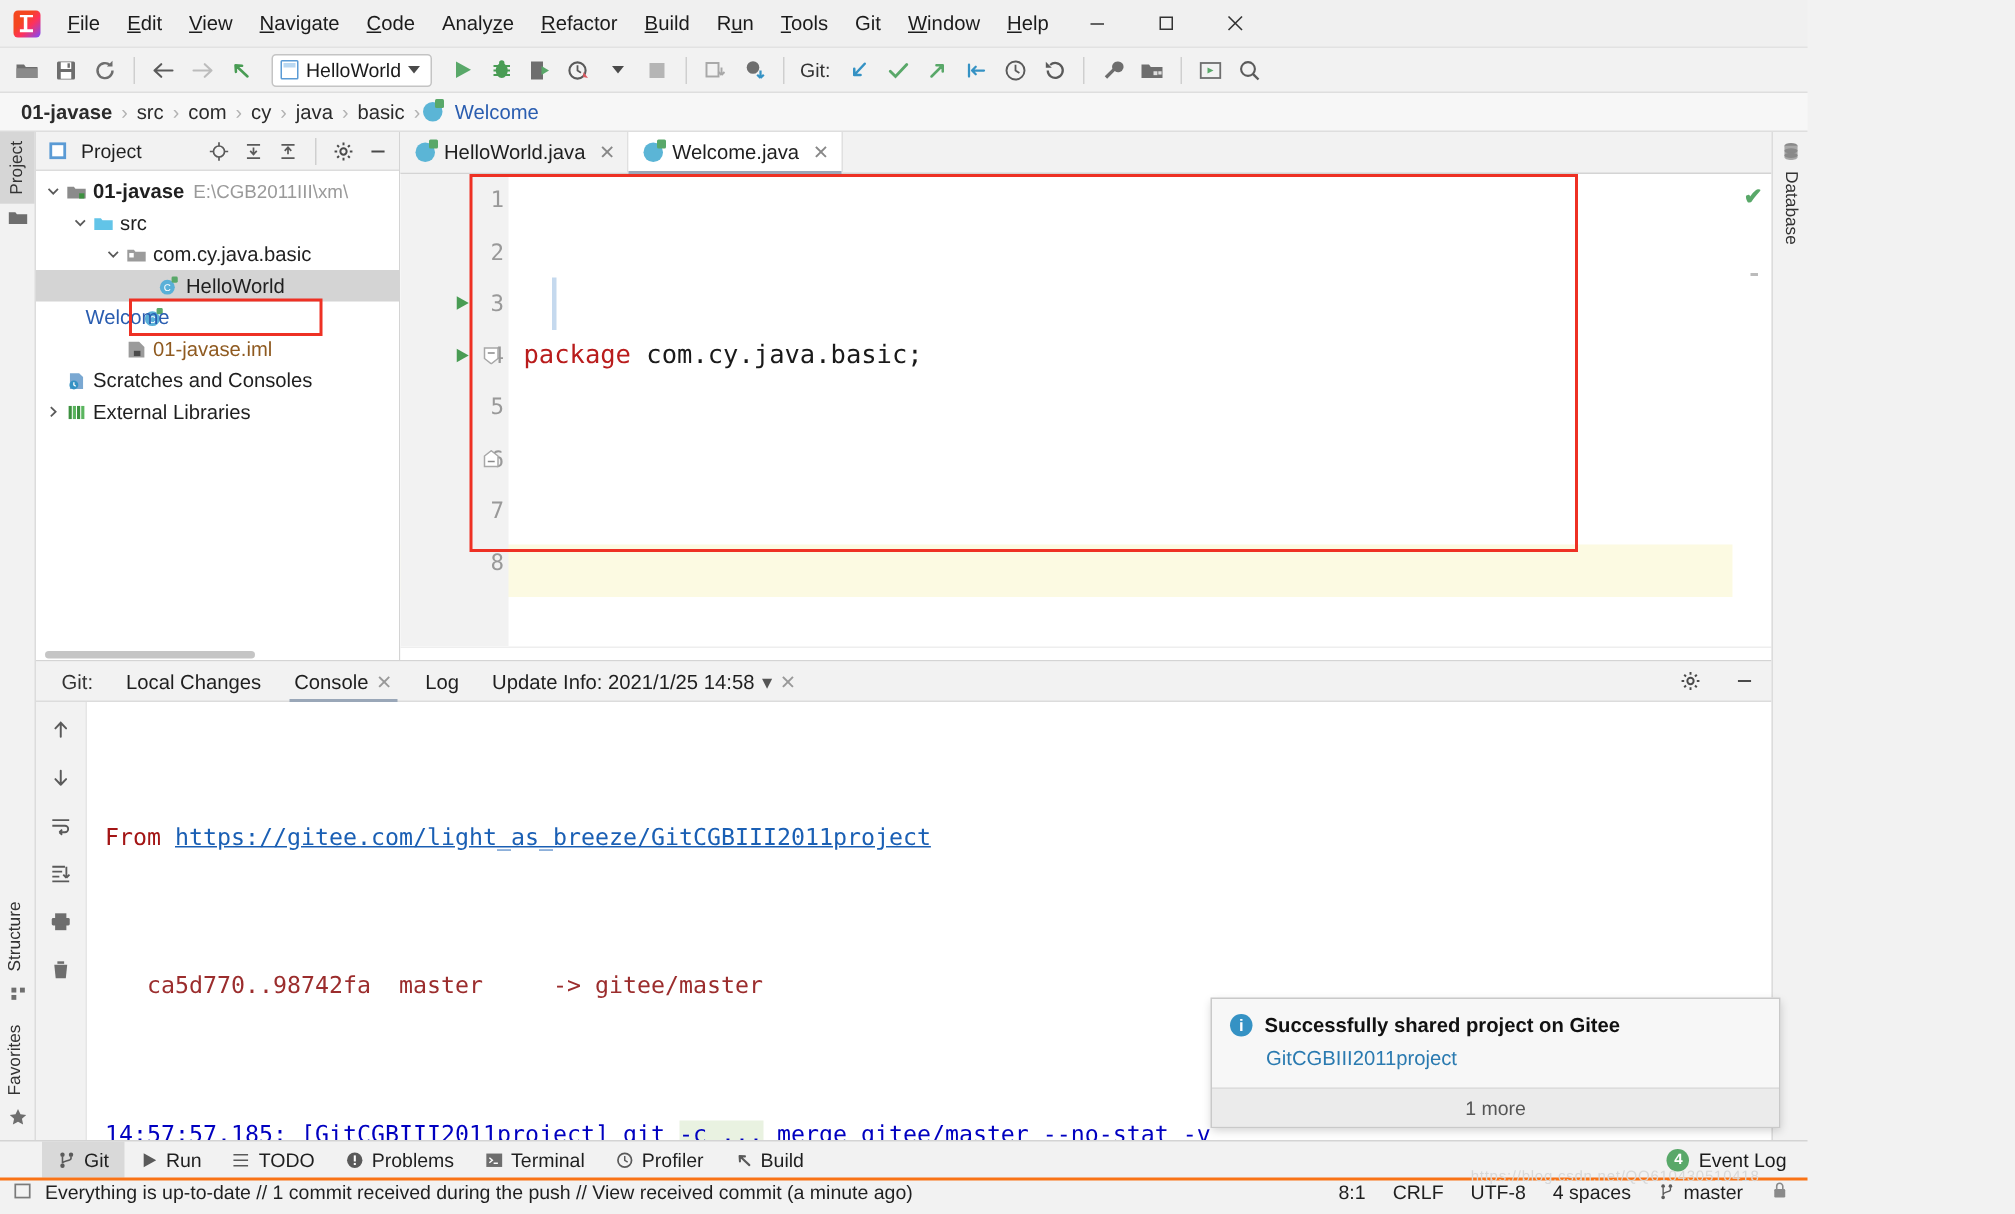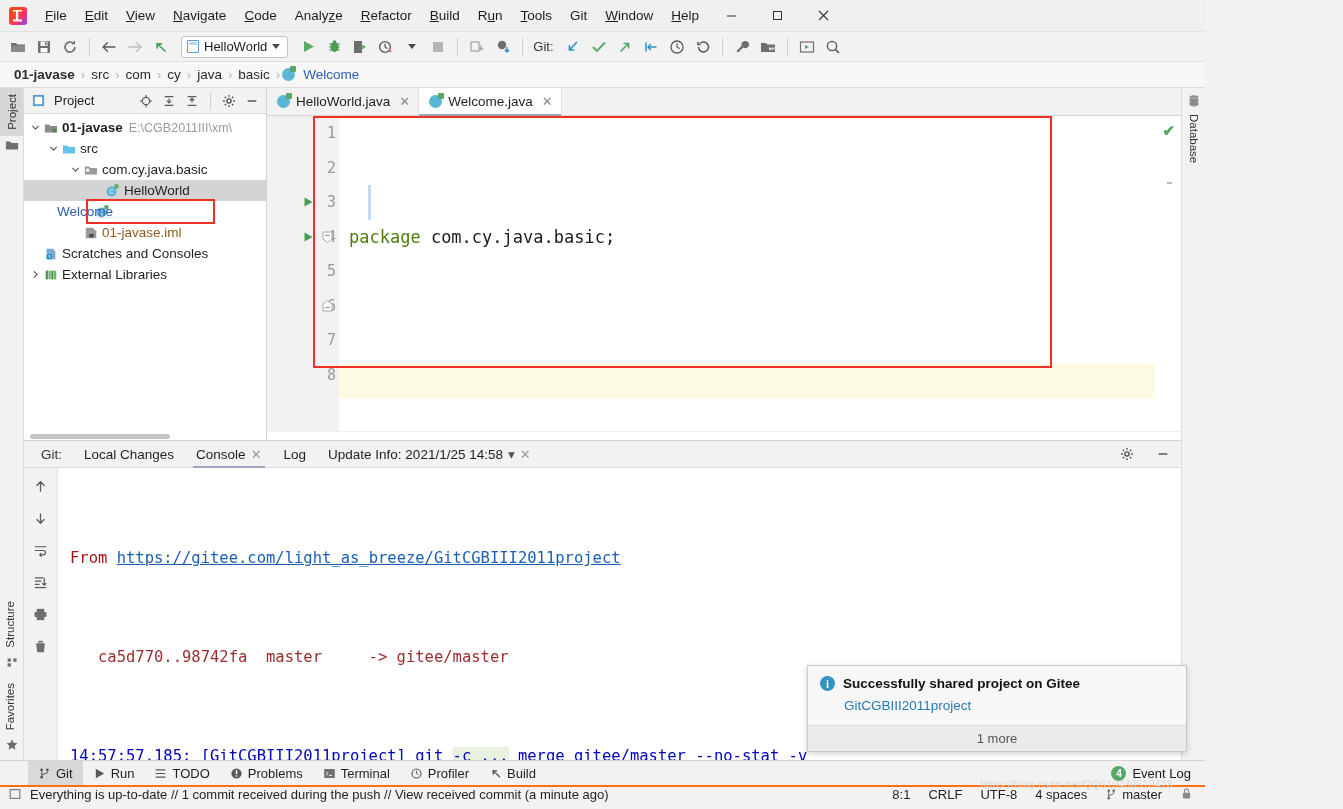--- a/index.html
+++ b/index.html
@@ -157,21 +157,21 @@
     height: 34.5px; display: flex; align-items: center; justify-content: flex-end;
     color: #999; padding-right: 3px; position: relative;
   }
   .grun { position: absolute; right: 25px; top: 50%; transform: translateY(-50%); }
   .gfold { position: absolute; right: 6px; top: 50%; transform: translateY(-50%); }
   .code-area {
     flex: 1; position: relative; font-family: "DejaVu Sans Mono", monospace;
     font-size: 17px; line-height: 34.5px; padding-left: 10px; white-space: pre; min-width:0;
   }
   .code-area .ln { height: 34.5px; }
-  .kw { color: #4d7c0f; }
+  .kw { color: #b91c1c; }
   .pl { color: #1a1a1a; }
   .red-frame {
     position: absolute; border: 2.5px solid #ee3124; pointer-events: none;
   }
   .blue-indent { position:absolute; width:3px; background:#c5d9ee; }
   .line8-hl { position:absolute; left:0; right:0; height:34.5px; background:#fcfae2; }
   .ed-right {
     width: 26px; flex:none; background:#fff; position: relative; border-left: none;
   }
   .ed-check { position:absolute; top:6px; right:6px; color:#59a869; font-size:15px; font-weight:bold;}

